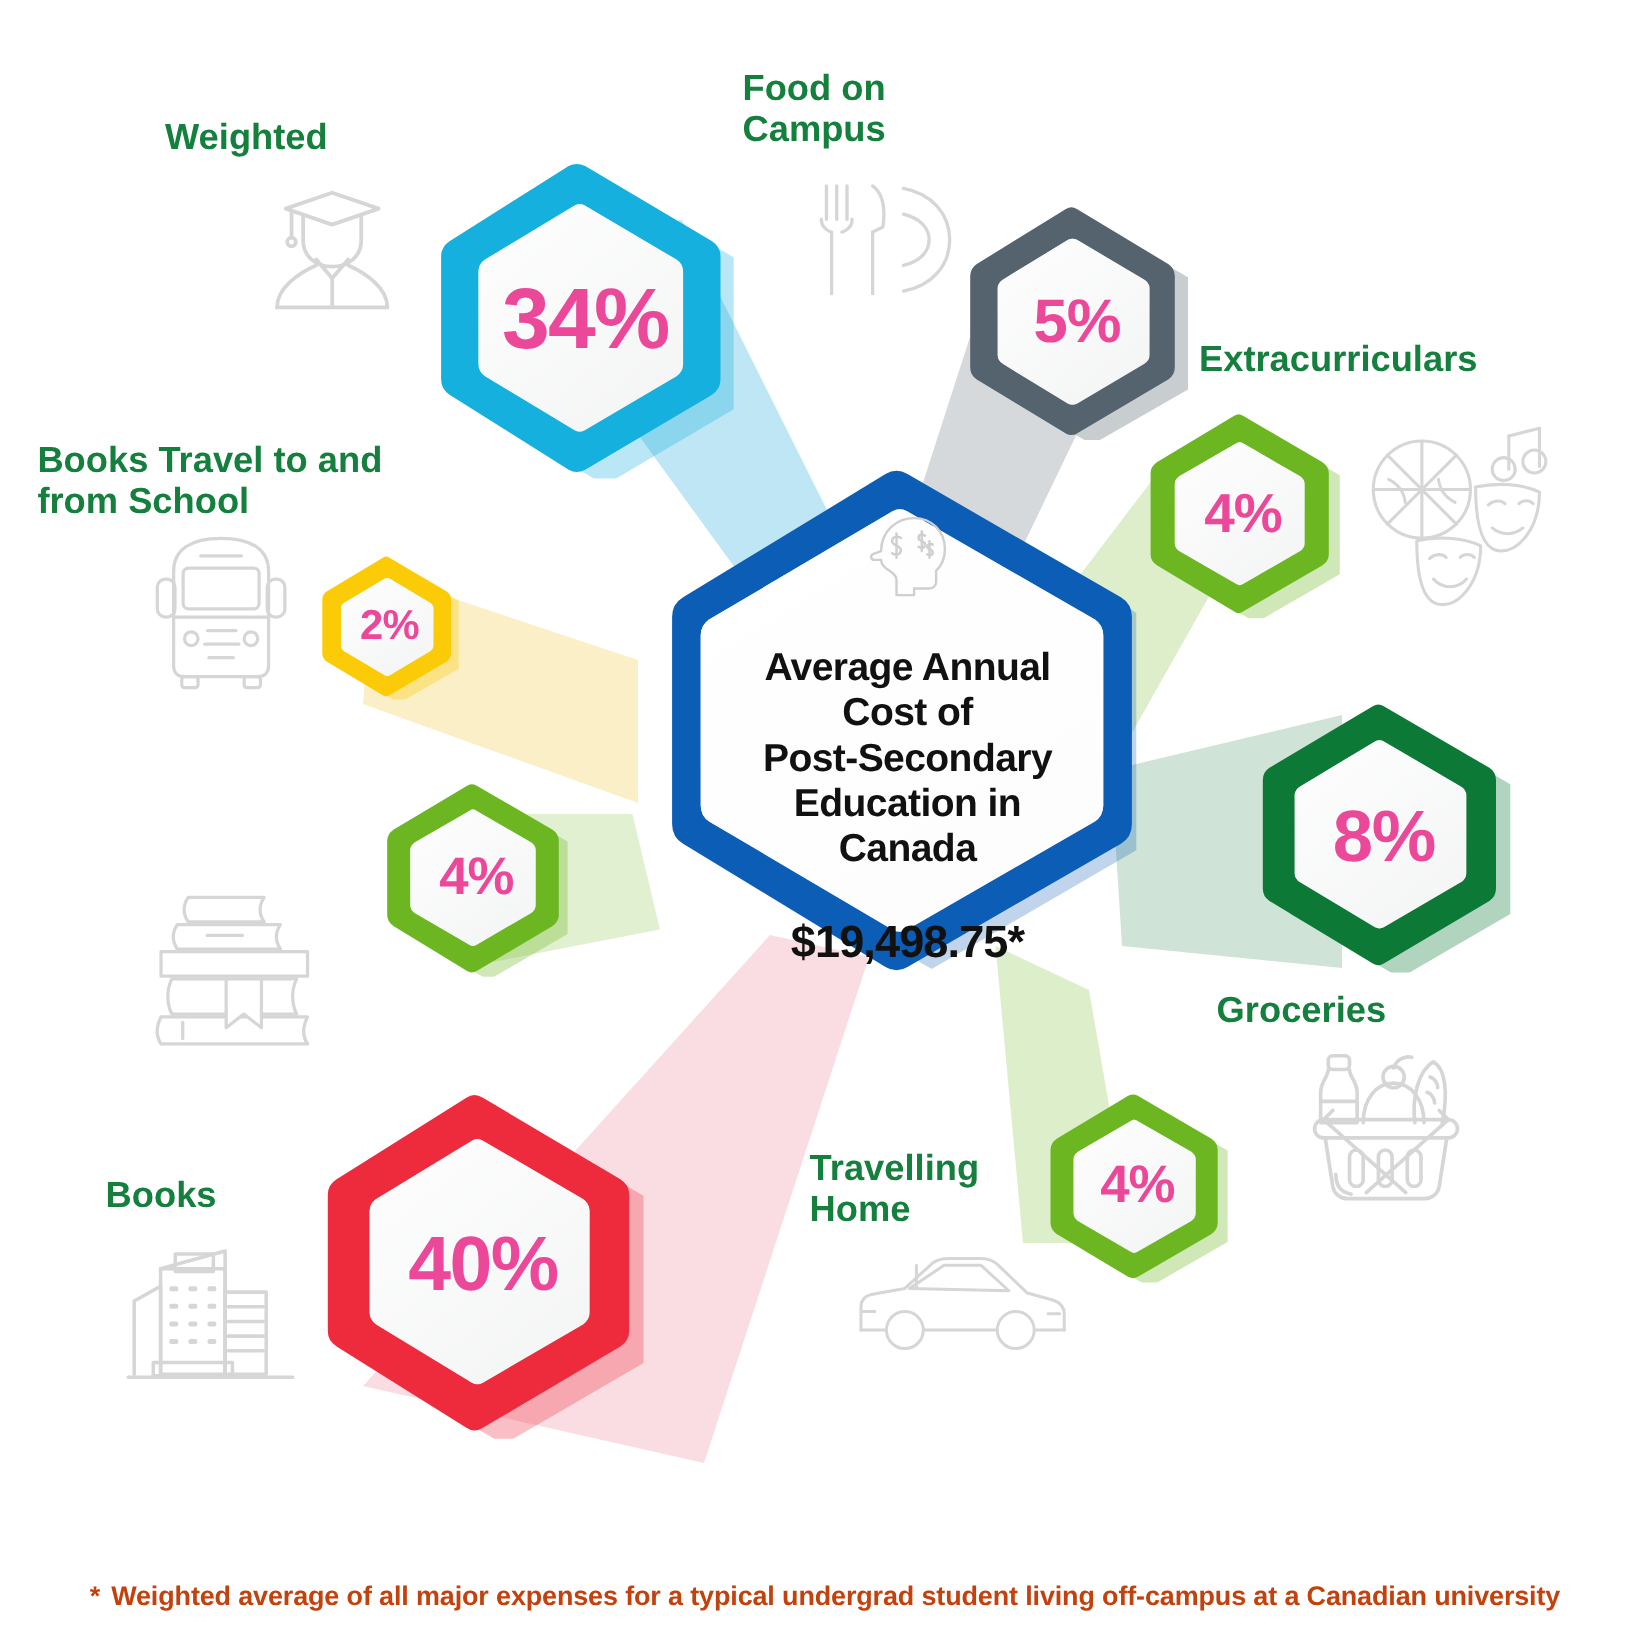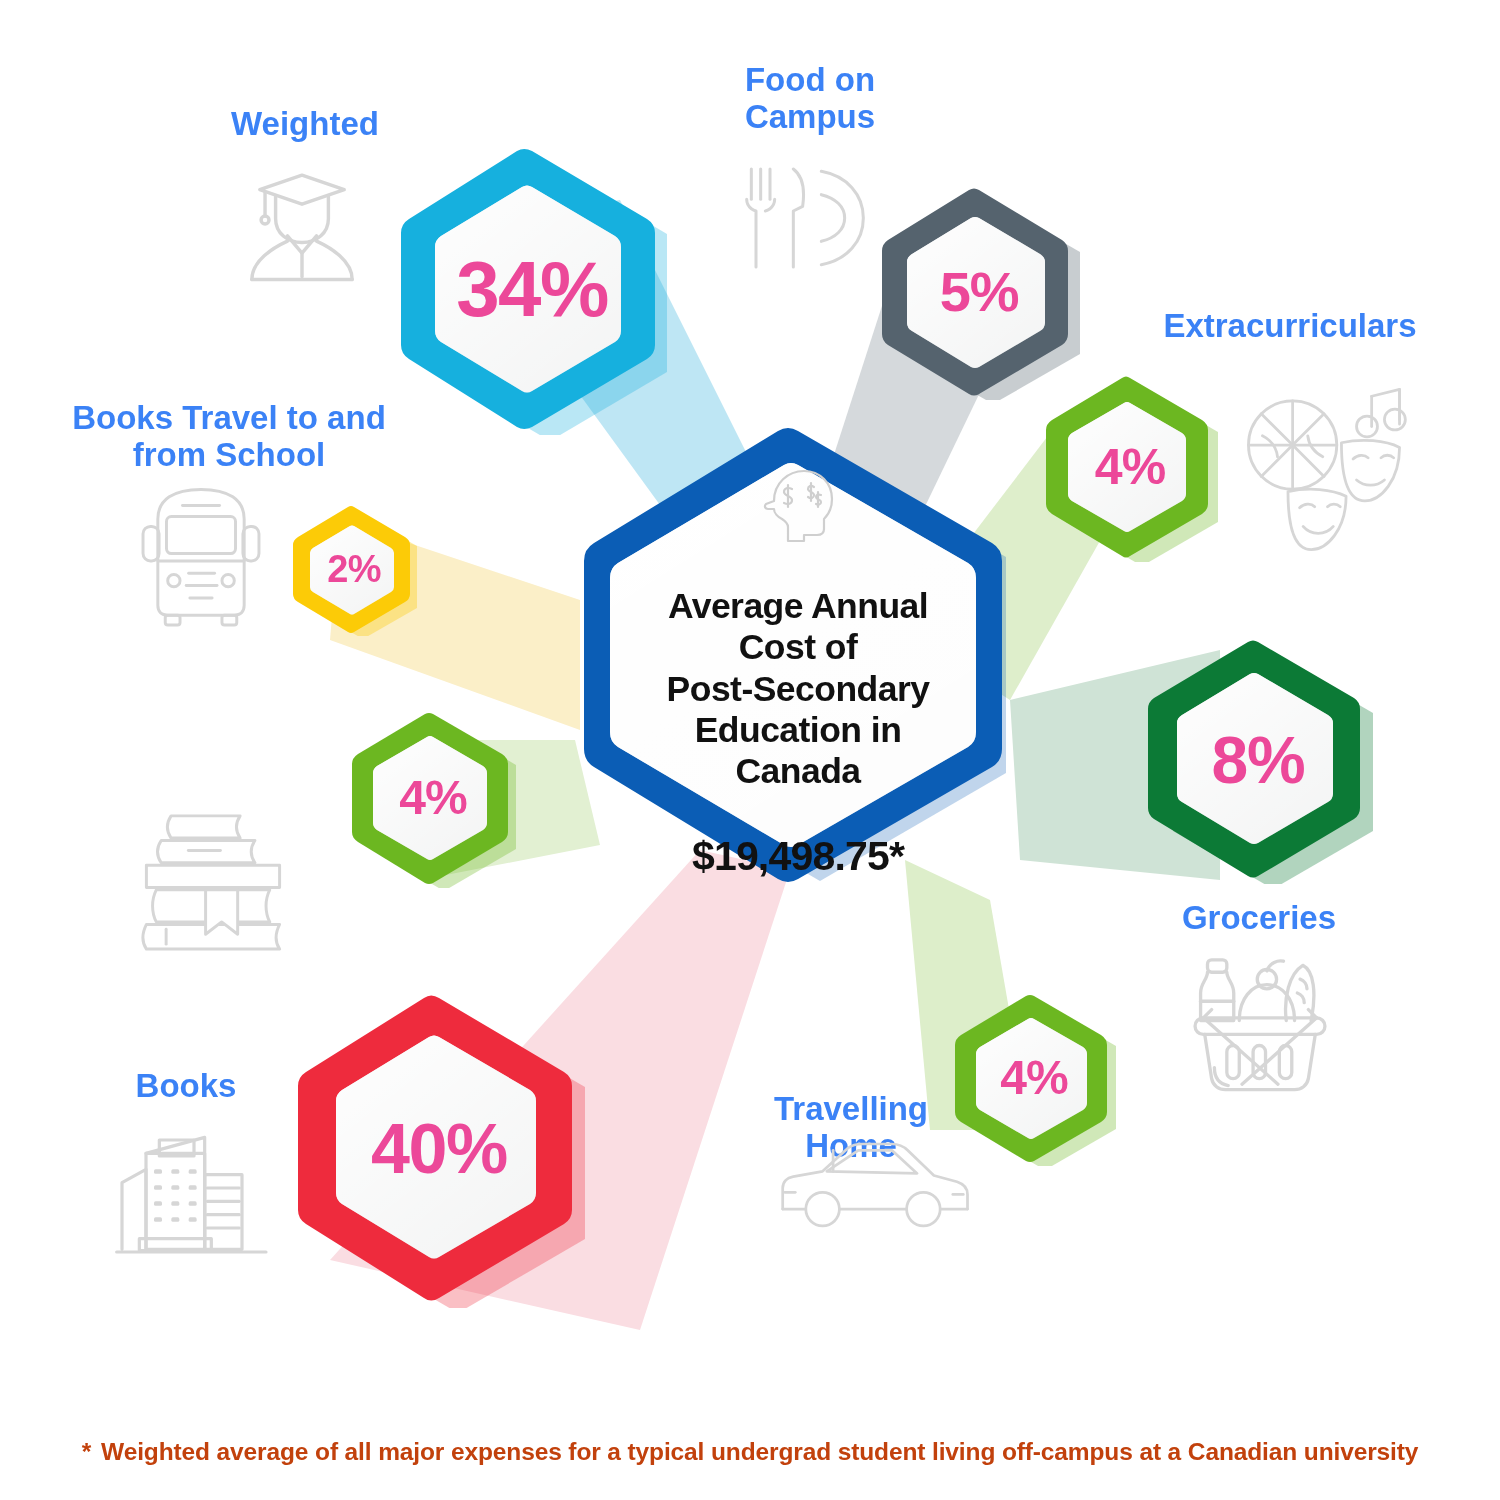--- a/index.html
+++ b/index.html
@@ -31,34 +31,33 @@
     letter-spacing: -0.02em;
     line-height: 1;
     z-index: 4;
     white-space: nowrap;
   }
 
   
   .cat-label {
     position: absolute;
     font-weight: 700;
-    color: #3b82f6;
+    color: #15803d;
     line-height: 1.12;
-    text-align: center;
     white-space: pre-line;
   }
 
   
   .cat-icon { position:absolute; }
   .cat-icon svg { display:block; width:100%; height:100%; }
 
   
   #center-node {
     position: absolute;
-    left: 564px; top: 421px;
+    left: 591px; top: 421px;
     width: 468px; height: 468px;
   }
   #center-inner-text {
     position: absolute;
     left: 0; right: 0;
     top: 124px;
     text-align: center;
     font-weight: 700;
     font-size: 35.5px;
     line-height: 1.16;
@@ -268,21 +267,21 @@
       <rect x="50" y="72" width="9" height="24" rx="4.5"></rect>
       <rect x="69" y="72" width="9" height="24" rx="4.5"></rect>
       <path d="M22 88 C22 96 26 100 32 101"></path>
       <path d="M14 52 L68 100"></path>
       <path d="M96 52 L42 100"></path>
       <path d="M14 52 L20 46"></path>
         <path d="M96 52 L90 46"></path>
     </svg>
   </div>
 
-  <div class="cat-label" style="left:736px; top:1044px; width:230px; font-size:33px;margin-top:47px;">Travelling
+  <div class="cat-label" style="left:736px; top:1044px; width:230px; font-size:33px;">Travelling
 Home</div>
   <div class="cat-icon" style="left:768px; top:1132px; width:210px; height:108px;">
     <svg viewBox="0 0 200 100" fill="none" stroke="#d6d6d6" stroke-width="2.6" stroke-linecap="round" stroke-linejoin="round">
       <path d="M14 72 L14 52 C14 46 18 42 24 41 L52 36 L76 14 C80 11 85 10 90 10 L118 10 C124 10 129 12 133 16 L158 40 L180 46 C186 48 190 52 190 58 L190 72"></path>
       <path d="M14 72 L36 72"></path>
         <path d="M68 72 L132 72"></path>
         <path d="M164 72 L190 72"></path>
       <circle cx="52" cy="72" r="16"></circle>
         <circle cx="148" cy="72" r="16"></circle>
       <path d="M62 36 L62 16"></path>

